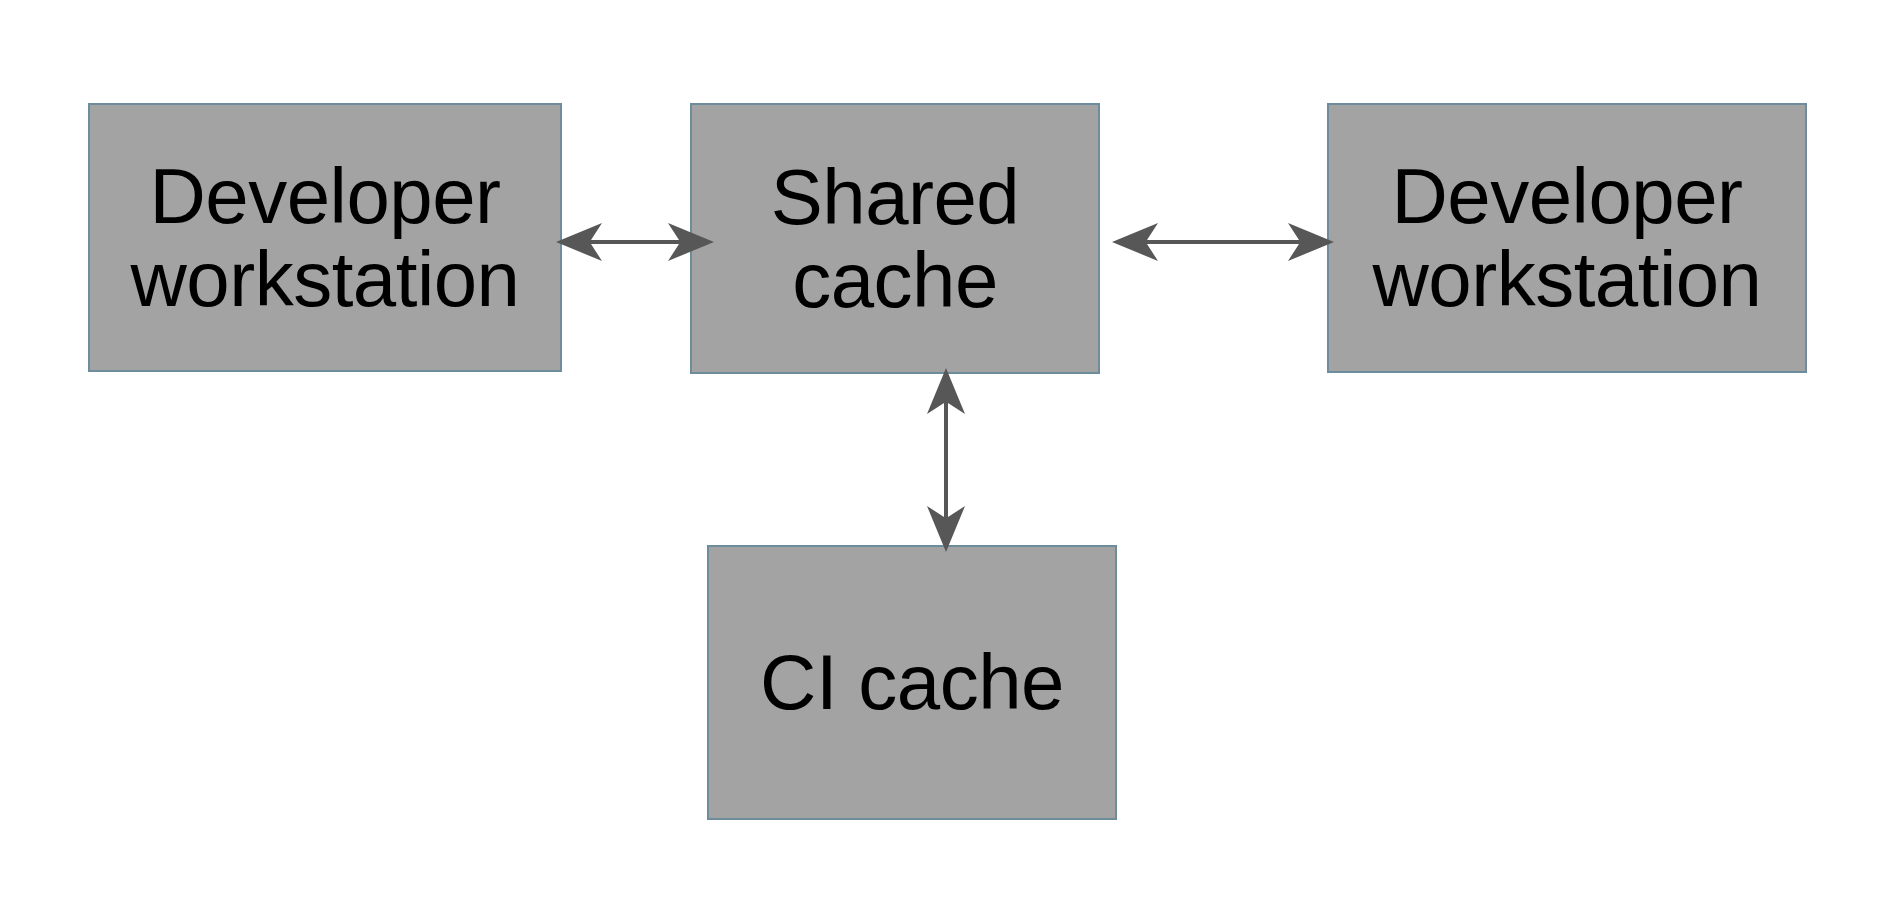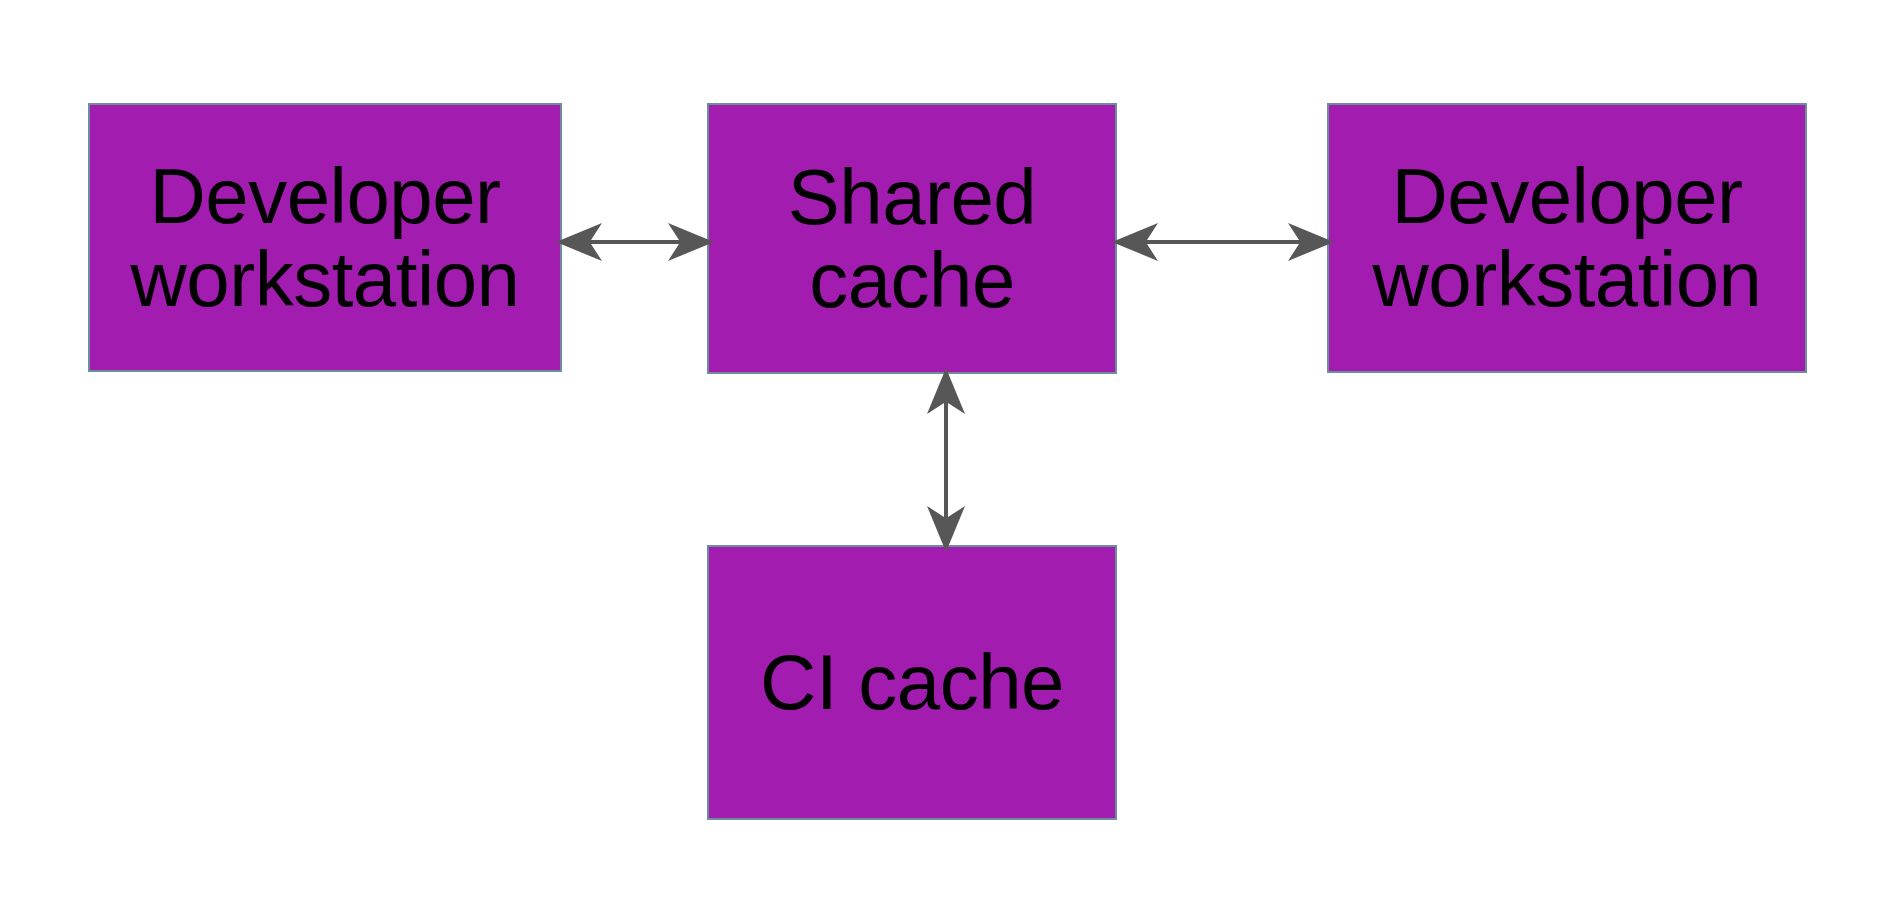--- a/index.html
+++ b/index.html
@@ -14,39 +14,39 @@
   #canvas {
     position: relative;
     width: 1900px;
     height: 922px;
     background: #ffffff;
     overflow: hidden;
   }
   .node {
     position: absolute;
     box-sizing: border-box;
-    background: #a21caf;
+    background: #a3a3a3;
     border: 2px solid #6d8d9c;
     display: flex;
     align-items: center;
     justify-content: center;
     text-align: center;
   }
   .node-label {
     font-size: 78px;
     line-height: 1.06;
     color: #000000;
     letter-spacing: -0.5px;
     font-weight: 400;
     white-space: pre-line;
     padding: 0 6px;
   }
   
   #node-dev-left   { left: 88px;   top: 103px; width: 474px; height: 269px; }
-  #node-shared     { left: 707px;  top: 103px; width: 410px; height: 271px; }
+  #node-shared     { left: 690px;  top: 103px; width: 410px; height: 271px; }
   #node-dev-right  { left: 1327px; top: 103px; width: 480px; height: 270px; }
   #node-ci         { left: 707px;  top: 545px; width: 410px; height: 275px; }
 
   .edge {
     position: absolute;
     overflow: visible;
   }
   #edge-left   { left: 556px;  top: 218px; width: 158px;  height: 48px; }
   #edge-right  { left: 1112px; top: 218px; width: 222px;  height: 48px; }
   #edge-bottom { left: 922px;  top: 368px; width: 48px;   height: 184px; }

